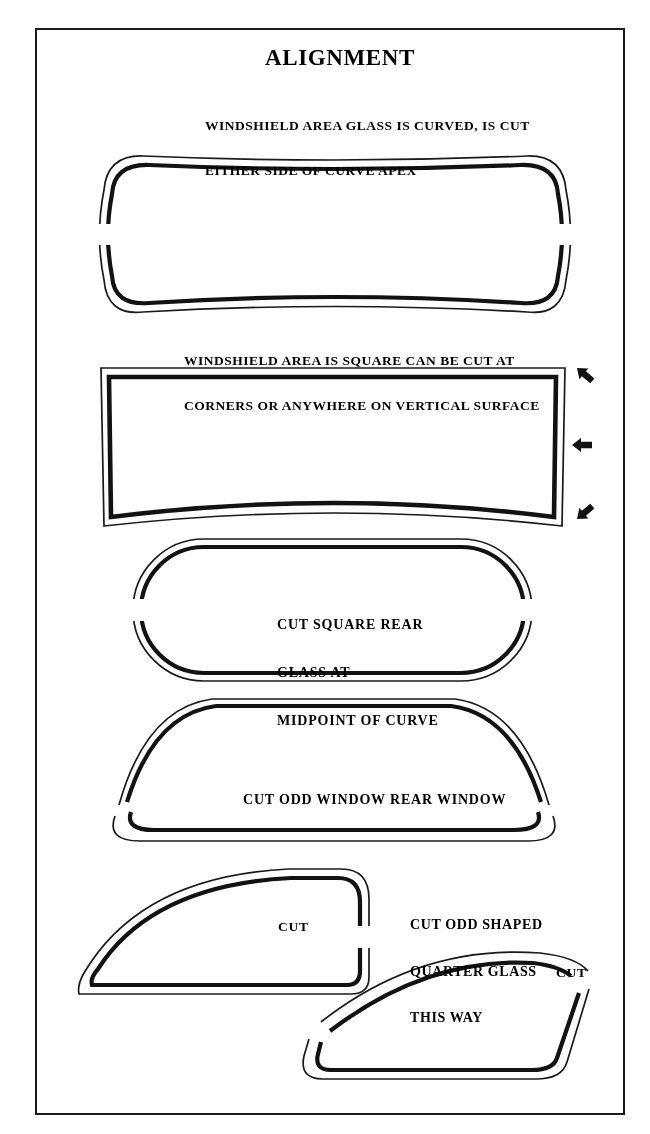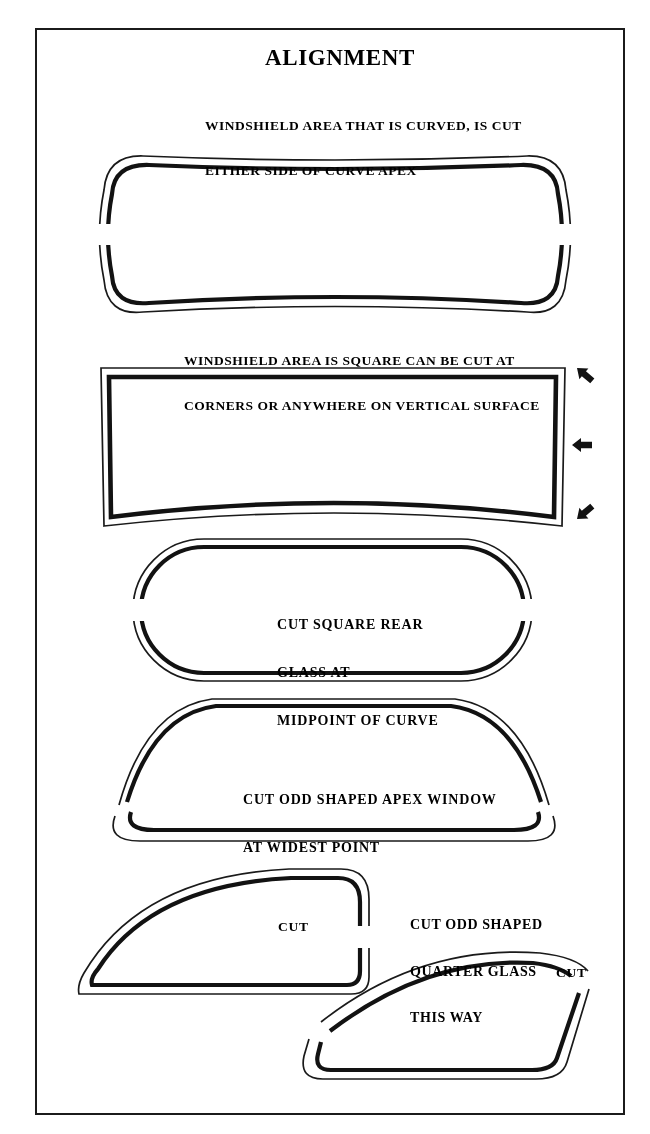--- a/index.html
+++ b/index.html
@@ -89,38 +89,37 @@
     <path class="thin" d="M 321 1022 Q 420 944 540 953 Q 576 957 588 971"></path>
     <path class="thick" d="M 330 1031 Q 427 957 533 963 Q 559 966 571 976"></path>
     <path class="thin" d="M 589 989 L 567 1062 Q 562 1079 536 1079 L 323 1079 Q 299 1079 304 1056 L 309 1039"></path>
     <path class="thick" d="M 579 993 L 557 1058 Q 553 1070 532 1070 L 331 1070 Q 314 1070 318 1054 L 321 1042"></path>
   </g>
 </svg>
 
 <div class="txt title">ALIGNMENT</div>
 
 <div class="txt caption caption1">
-  <div>WINDSHIELD AREA THAT IS CURVED, IS CUT</div>
+  <div>WINDSHIELD AREA GLASS IS CURVED, IS CUT</div>
   <div>EITHER SIDE OF CURVE APEX</div>
 </div>
 
 <div class="txt caption caption2">
   <div>WINDSHIELD AREA IS SQUARE CAN BE CUT AT</div>
   <div>CORNERS OR ANYWHERE ON VERTICAL SURFACE</div>
 </div>
 
 <div class="txt shape-label capsule-label">
   <div>CUT SQUARE REAR</div>
   <div>GLASS AT</div>
   <div>MIDPOINT OF CURVE</div>
 </div>
 
 <div class="txt shape-label oddrear-label">
-  <div>CUT ODD SHAPED APEX WINDOW</div>
-  <div>AT WIDEST POINT</div>
+  <div>CUT ODD WINDOW REAR WINDOW</div>
 </div>
 
 <div class="txt cut-left">CUT</div>
 
 <div class="txt quarter-caption">
   <div>CUT ODD SHAPED</div>
   <div>QUARTER GLASS</div>
   <div>THIS WAY</div>
 </div>
 

